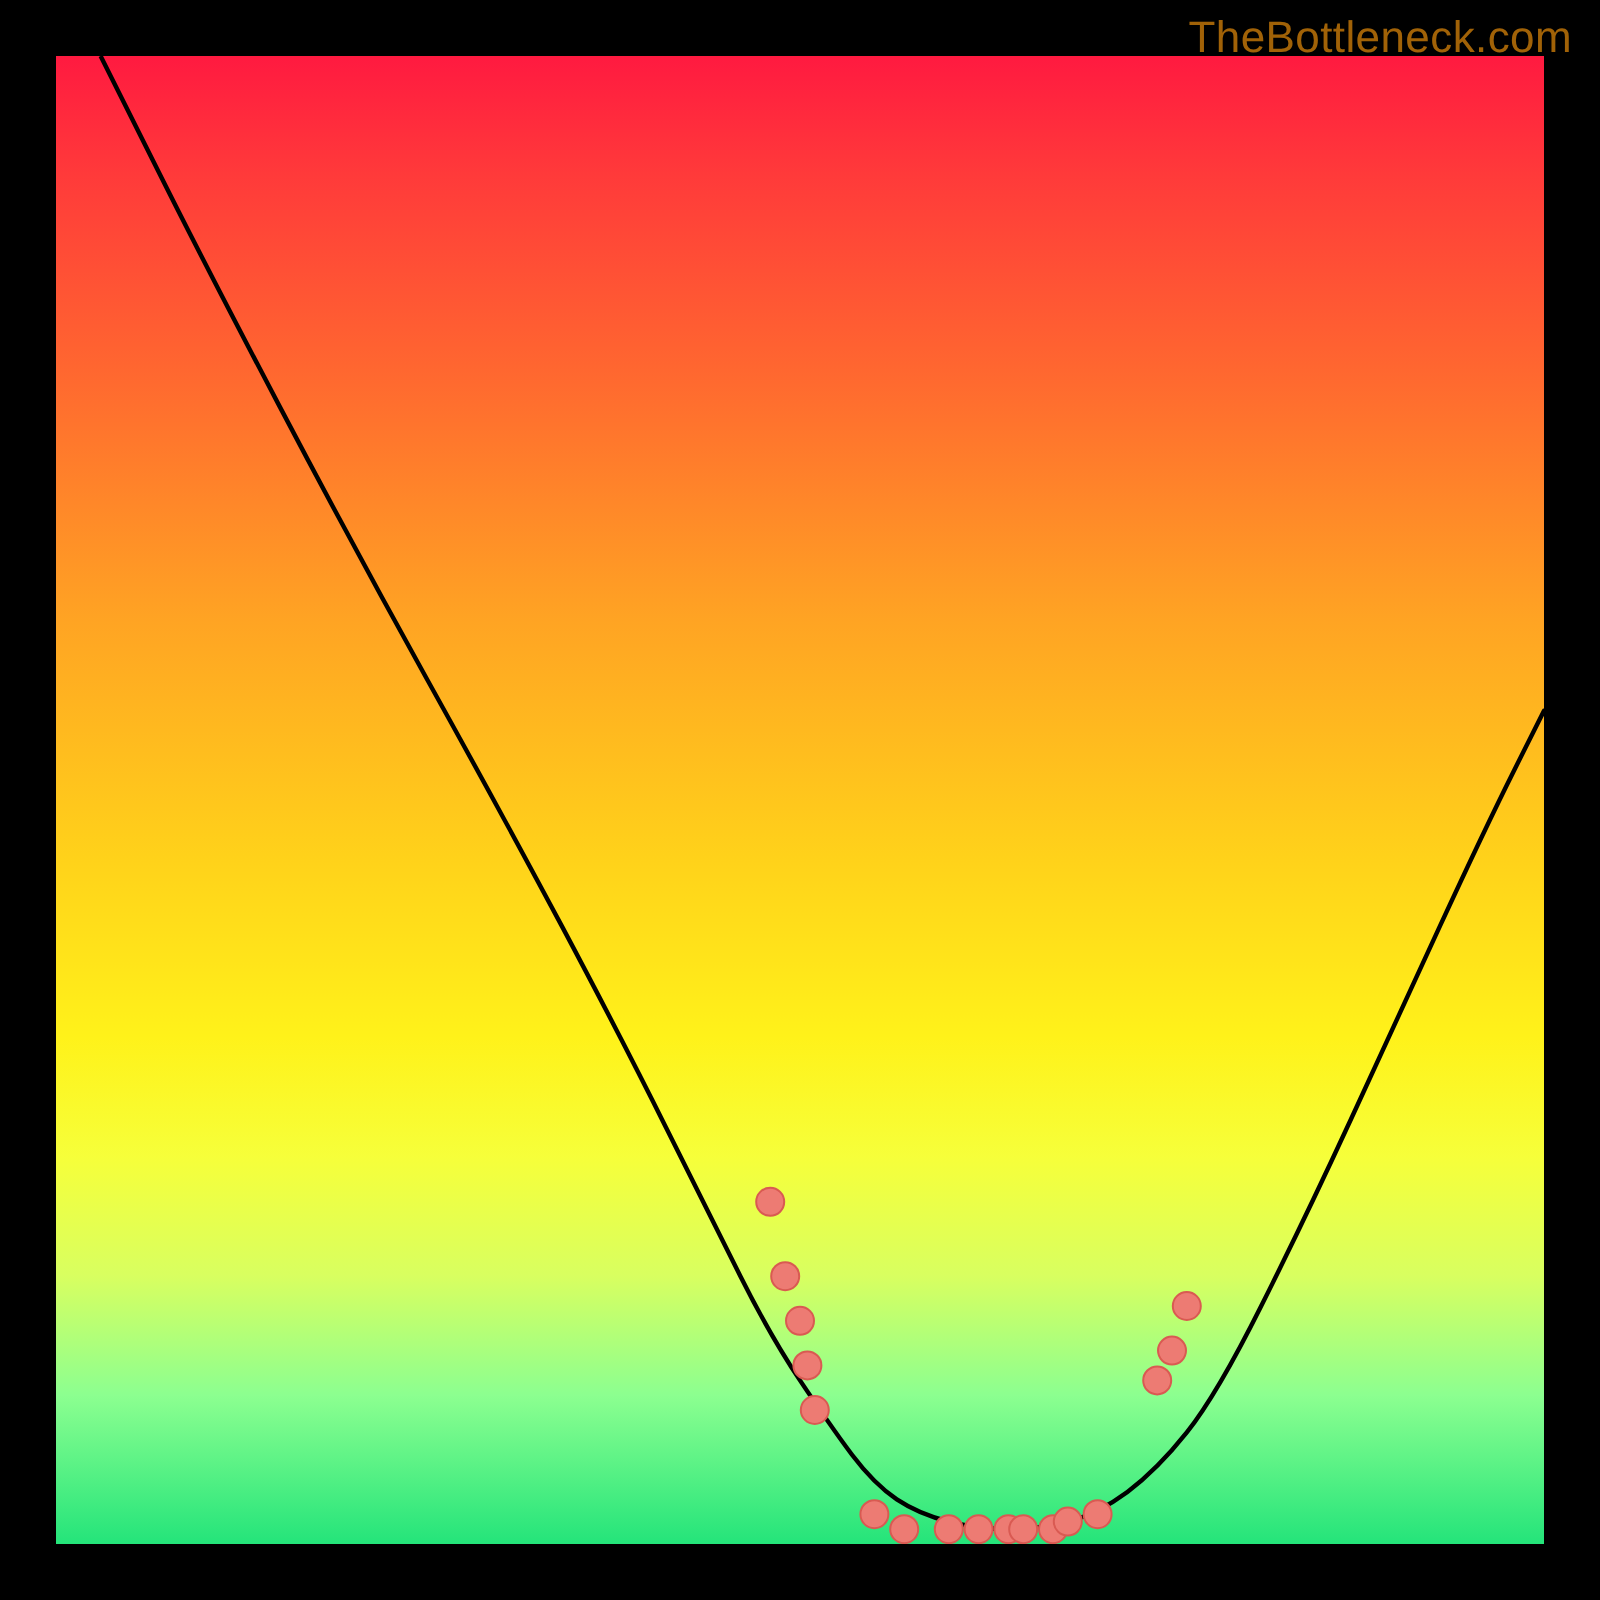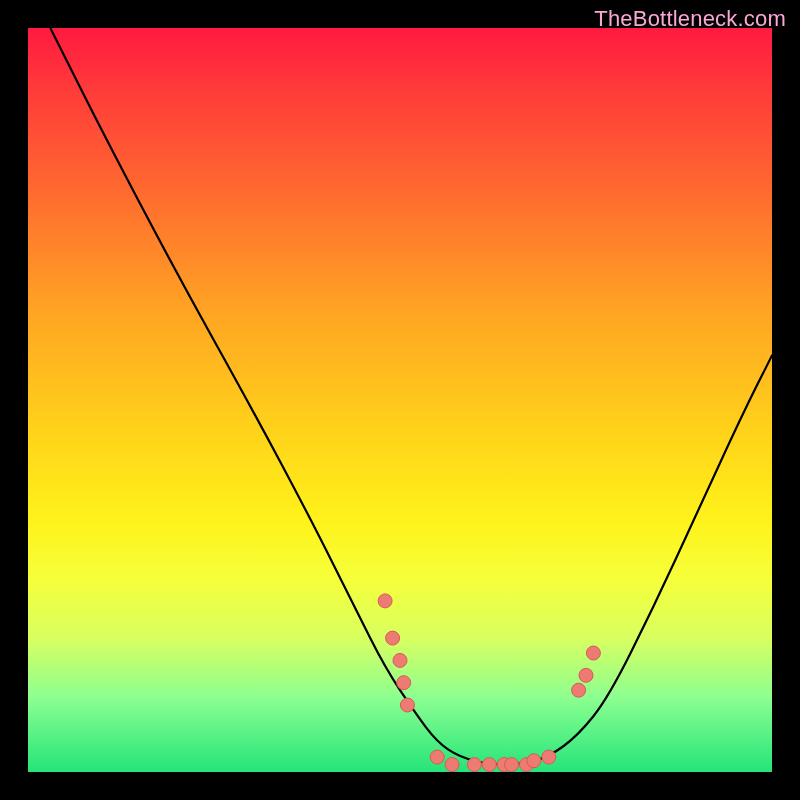--- a/index.html
+++ b/index.html
@@ -26,21 +26,21 @@
       #fff21a 66%,
       #f6ff3a 74%,
       #d8ff60 82%,
       #8cff90 90%,
       #24e47a 100%);
   }
   .watermark {
     position: absolute;
     top: 6px;
     right: 14px;
-    color: #f9a8d4;
+    color: #a16207;
     font-size: 22px;
     font-weight: 500;
     letter-spacing: 0.2px;
   }
   svg {
     position: absolute;
     left: 0;
     top: 0;
   }
   .curve {

